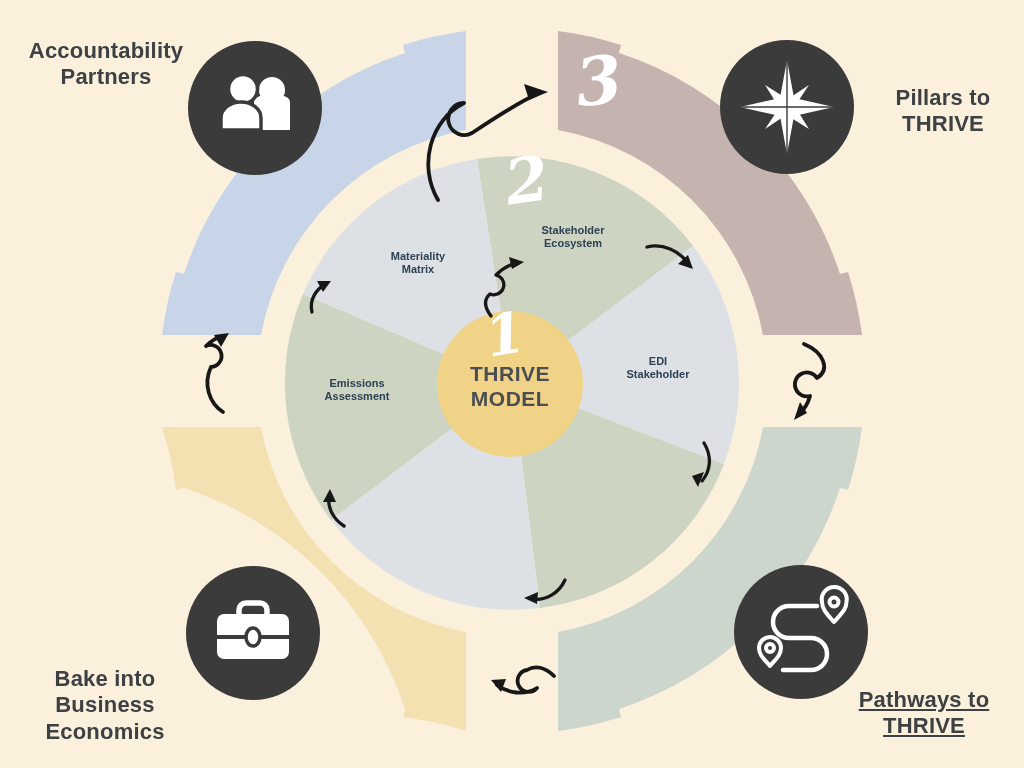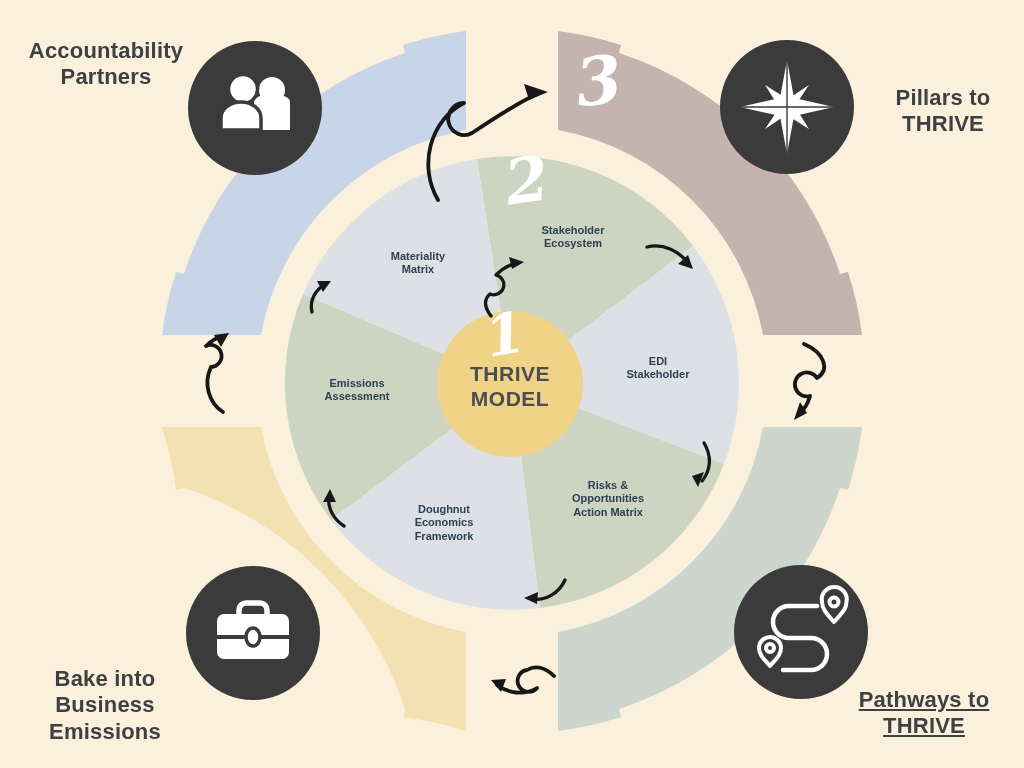--- a/index.html
+++ b/index.html
@@ -174,34 +174,28 @@
   <div id="num2" class="lbl stage-number">2</div>
   <div id="num3" class="lbl stage-number">3</div>
 
   <div id="lbl-center" class="lbl center-label">THRIVE
 MODEL</div>
 
   <div id="lbl-stakeholder" class="lbl slice-label">Stakeholder
 Ecosystem</div>
   <div id="lbl-edi" class="lbl slice-label">EDI
 Stakeholder</div>
-  <div id="lbl-risks" class="lbl slice-label">Risks &amp;
-Opportunities
-Action Matrix</div>
-  <div id="lbl-doughnut" class="lbl slice-label">Doughnut
-Economics
-Framework</div>
   <div id="lbl-emissions" class="lbl slice-label">Emissions
 Assessment</div>
   <div id="lbl-materiality" class="lbl slice-label">Materiality
 Matrix</div>
 
   <div id="lbl-accountability" class="lbl corner-label">Accountability
 Partners</div>
   <div id="lbl-pillars" class="lbl corner-label">Pillars to
 THRIVE</div>
   <div id="lbl-bake" class="lbl corner-label">Bake into
 Business
-Emissions</div>
+Economics</div>
   <div id="lbl-pathways" class="lbl corner-label">Pathways to
 THRIVE</div>
 
 </div>
 
 </body></html>

